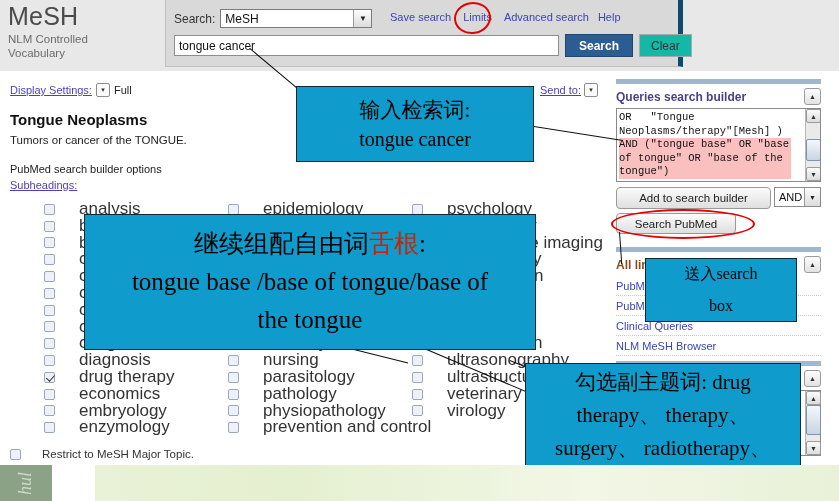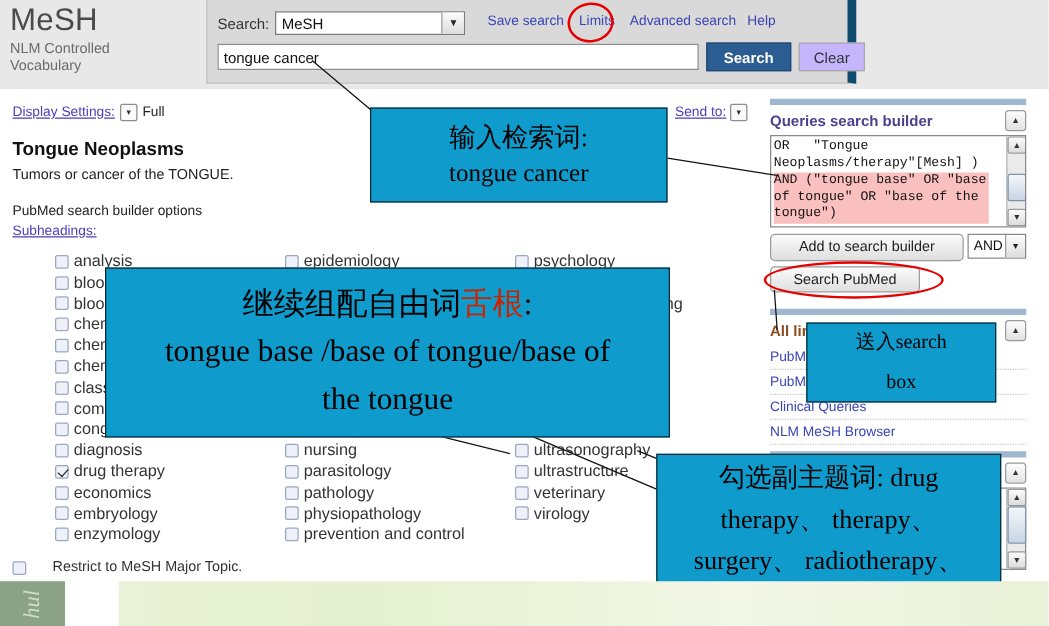--- a/index.html
+++ b/index.html
@@ -17,21 +17,21 @@
   #logo-block{position:absolute;left:8px;top:2px;}
   #logo-title{
     font-size:25px;color:#4a4a4a;font-weight:normal;
     font-family:"Liberation Sans","DejaVu Sans",sans-serif;letter-spacing:.2px;
   }
   #logo-sub{font-size:11.5px;color:#6b6b6b;line-height:14px;margin-top:1px;}
 
   
   #search-panel{
     position:absolute;left:165px;top:0px;width:512px;height:66px;
-    background:#d9d9d9;border-left:1px solid #c2c2c2;border-right:7px solid #0c4a6e;
+    background:#d9d9d9;border-left:1px solid #c2c2c2;border-right:5px solid #0c4a6e;
     border-bottom:1px solid #c2c2c2;
   }
   #db-row{position:absolute;left:8px;top:9px;display:flex;align-items:center;gap:5px;}
   #db-label{font-size:12px;color:#333;}
   #db-select{
     width:152px;height:19px;background:#fff;border:1px solid #7b7b7b;
     display:flex;align-items:center;justify-content:space-between;
     font-size:12px;color:#111;padding:0 0 0 4px;box-sizing:border-box;
   }
   #db-arrow{
@@ -43,21 +43,21 @@
   #query-input{
     width:385px;height:21px;background:#fff;border:1px solid #8d8d8d;
     font-size:12px;color:#111;padding:0 4px;box-sizing:border-box;
     font-family:"Liberation Sans",sans-serif;
   }
   #search-button{
     height:21px;padding:0 13px;background:#2c5d92;color:#fff;border:1px solid #1f4870;
     font-size:12px;font-weight:bold;display:flex;align-items:center;cursor:pointer;
   }
   #clear-button{
-    height:21px;padding:0 11px;background:#c4b5fd;color:#333;border:1px solid #a9a9a9;
+    height:21px;padding:0 11px;background:#14b8a6;color:#333;border:1px solid #a9a9a9;
     font-size:12px;display:flex;align-items:center;cursor:pointer;
   }
   
   #top-links{position:absolute;left:390px;top:11px;display:flex;gap:9px;align-items:center;}
   #top-links a{color:#3b45b5;font-size:11px;text-decoration:none;white-space:nowrap;}
   #limits-wrap{position:relative;padding:0 3px;}
   #limits-circle{
     position:absolute;left:-6px;top:-9px;width:33px;height:28px;
     border:2.5px solid #e60000;border-radius:50%;pointer-events:none;
     transform:rotate(-8deg);
@@ -89,21 +89,21 @@
   .sh-col.c3{left:368px;}
   .sh-item{display:flex;align-items:center;gap:4px;height:16.8px;line-height:16.8px;}
   .cb{
     width:11px;height:11px;border:1px solid #9aa6c4;background:#eef1f8;border-radius:2px;
     display:inline-block;position:relative;flex:none;box-sizing:border-box;
   }
   .cb.checked::after{
     content:"";position:absolute;left:2.5px;top:0px;width:3.5px;height:7px;
     border:solid #2a2a2a;border-width:0 1.6px 1.6px 0;transform:rotate(42deg);
   }
-  .sh-label{font-size:13px;color:#333;white-space:nowrap;}
+  .sh-label{font-size:17px;color:#333;white-space:nowrap;margin-left:20px;}
 
   #restrict-major{position:absolute;left:10px;top:377px;display:flex;align-items:center;gap:21px;}
   #no-explode{position:absolute;left:10px;top:394px;display:flex;align-items:center;gap:4px;}
   .opt-label{font-size:11.5px;color:#333;}
 
   
   #sidebar{position:absolute;left:612px;top:71px;width:227px;height:430px;background:#fff;}
   .panel{position:absolute;left:4px;width:205px;}
   .panel-bar{height:5px;background:#9fb8d0;}
   .panel-head{

